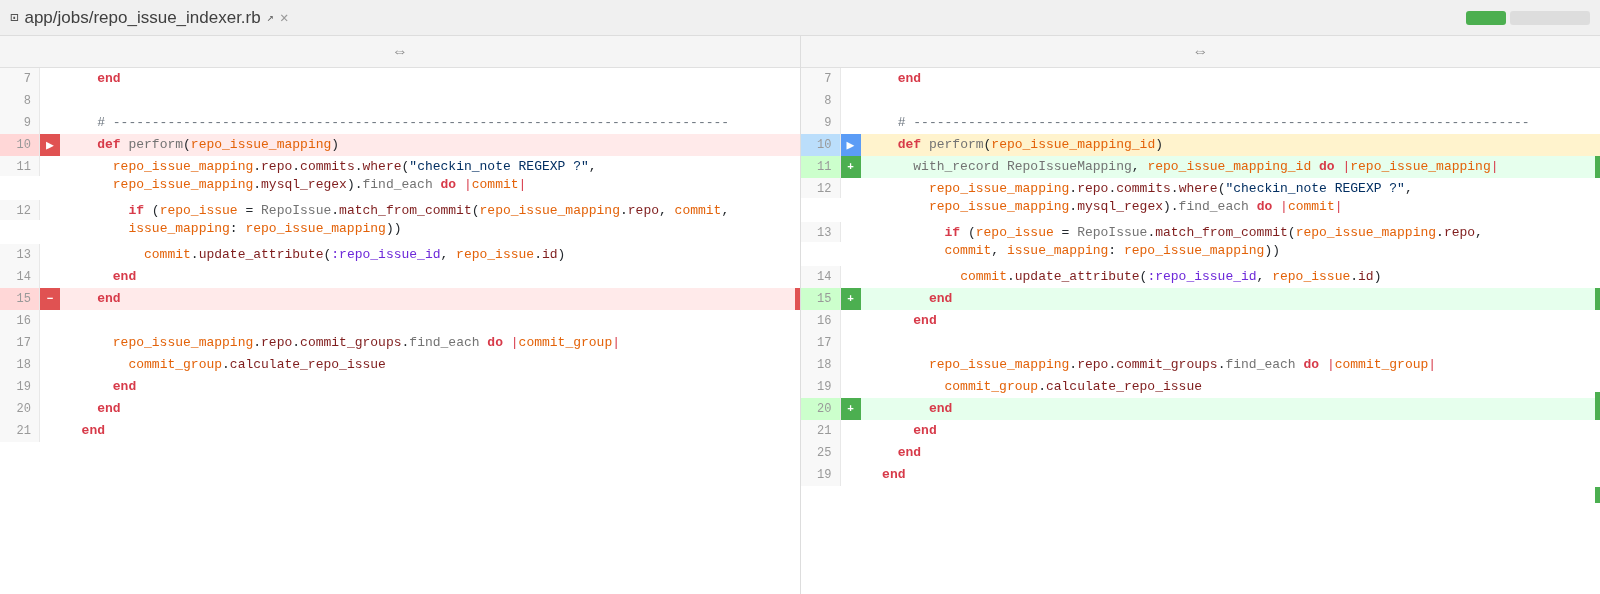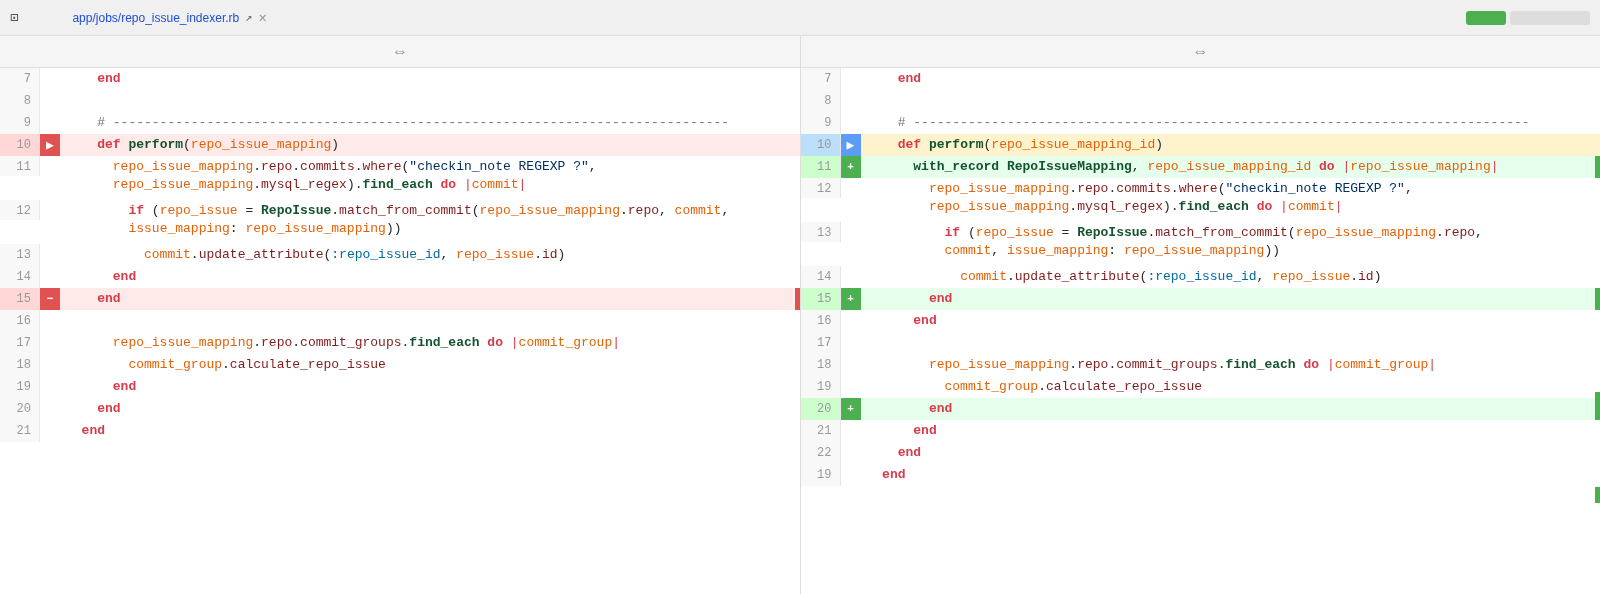--- a/index.html
+++ b/index.html
@@ -18,24 +18,23 @@
       background: #f0f0f0;
       border-bottom: 1px solid #ddd;
       height: 36px;
       gap: 6px;
     }
     .header-icon {
       color: #555;
       font-size: 14px;
     }
     .header-title {
-      color: #1d4ed8;
-      font-size: 12px;
+      color: #404040;
+      font-size: 17px;
       font-family: sans-serif;
-      margin-left: 48px;
     }
     .header-link-icon {
       color: #666;
       font-size: 12px;
     }
     .header-close-icon {
       color: #999;
       font-size: 14px;
       cursor: pointer;
     }
@@ -149,25 +148,25 @@
     .line-added .line-num {
       background: #ccffcc;
     }
     .line-added .line-marker {
       background: #4caf50;
       color: white;
     }
 
     
     .kw { color: #d73a49; font-weight: bold; }        
-    .fn { color: #14532d; font-weight: bold; }        
+    .fn { color: #737373; }        
     .str { color: #032f62; }       
     .cm { color: #6a737d; }        
     .mt { color: #7f1d1d; }        
-    .sym { color: #0369a1; }       
+    .sym { color: #6d28d9; }       
     .var { color: #e36209; }       
     .plain { color: #24292e; }     
     .pipe { color: #d73a49; }      
 
     .side-indicator-green {
       position: absolute;
       right: 0;
       top: 0;
       bottom: 0;
       width: 5px;
@@ -400,21 +399,21 @@
         <div class="side-indicator-green"></div>
       </div>
 
       <div class="code-line">
         <div class="line-num">21</div>
         <div class="line-marker"></div>
         <div class="line-content"><span class="plain">      </span><span class="kw">end</span></div>
       </div>
 
       <div class="code-line">
-        <div class="line-num">22</div>
+        <div class="line-num">25</div>
         <div class="line-marker"></div>
         <div class="line-content"><span class="plain">    </span><span class="kw">end</span></div>
       </div>
 
       <div class="code-line">
         <div class="line-num">19</div>
         <div class="line-marker"></div>
         <div class="line-content"><span class="plain">  </span><span class="kw">end</span></div>
       </div>
 

